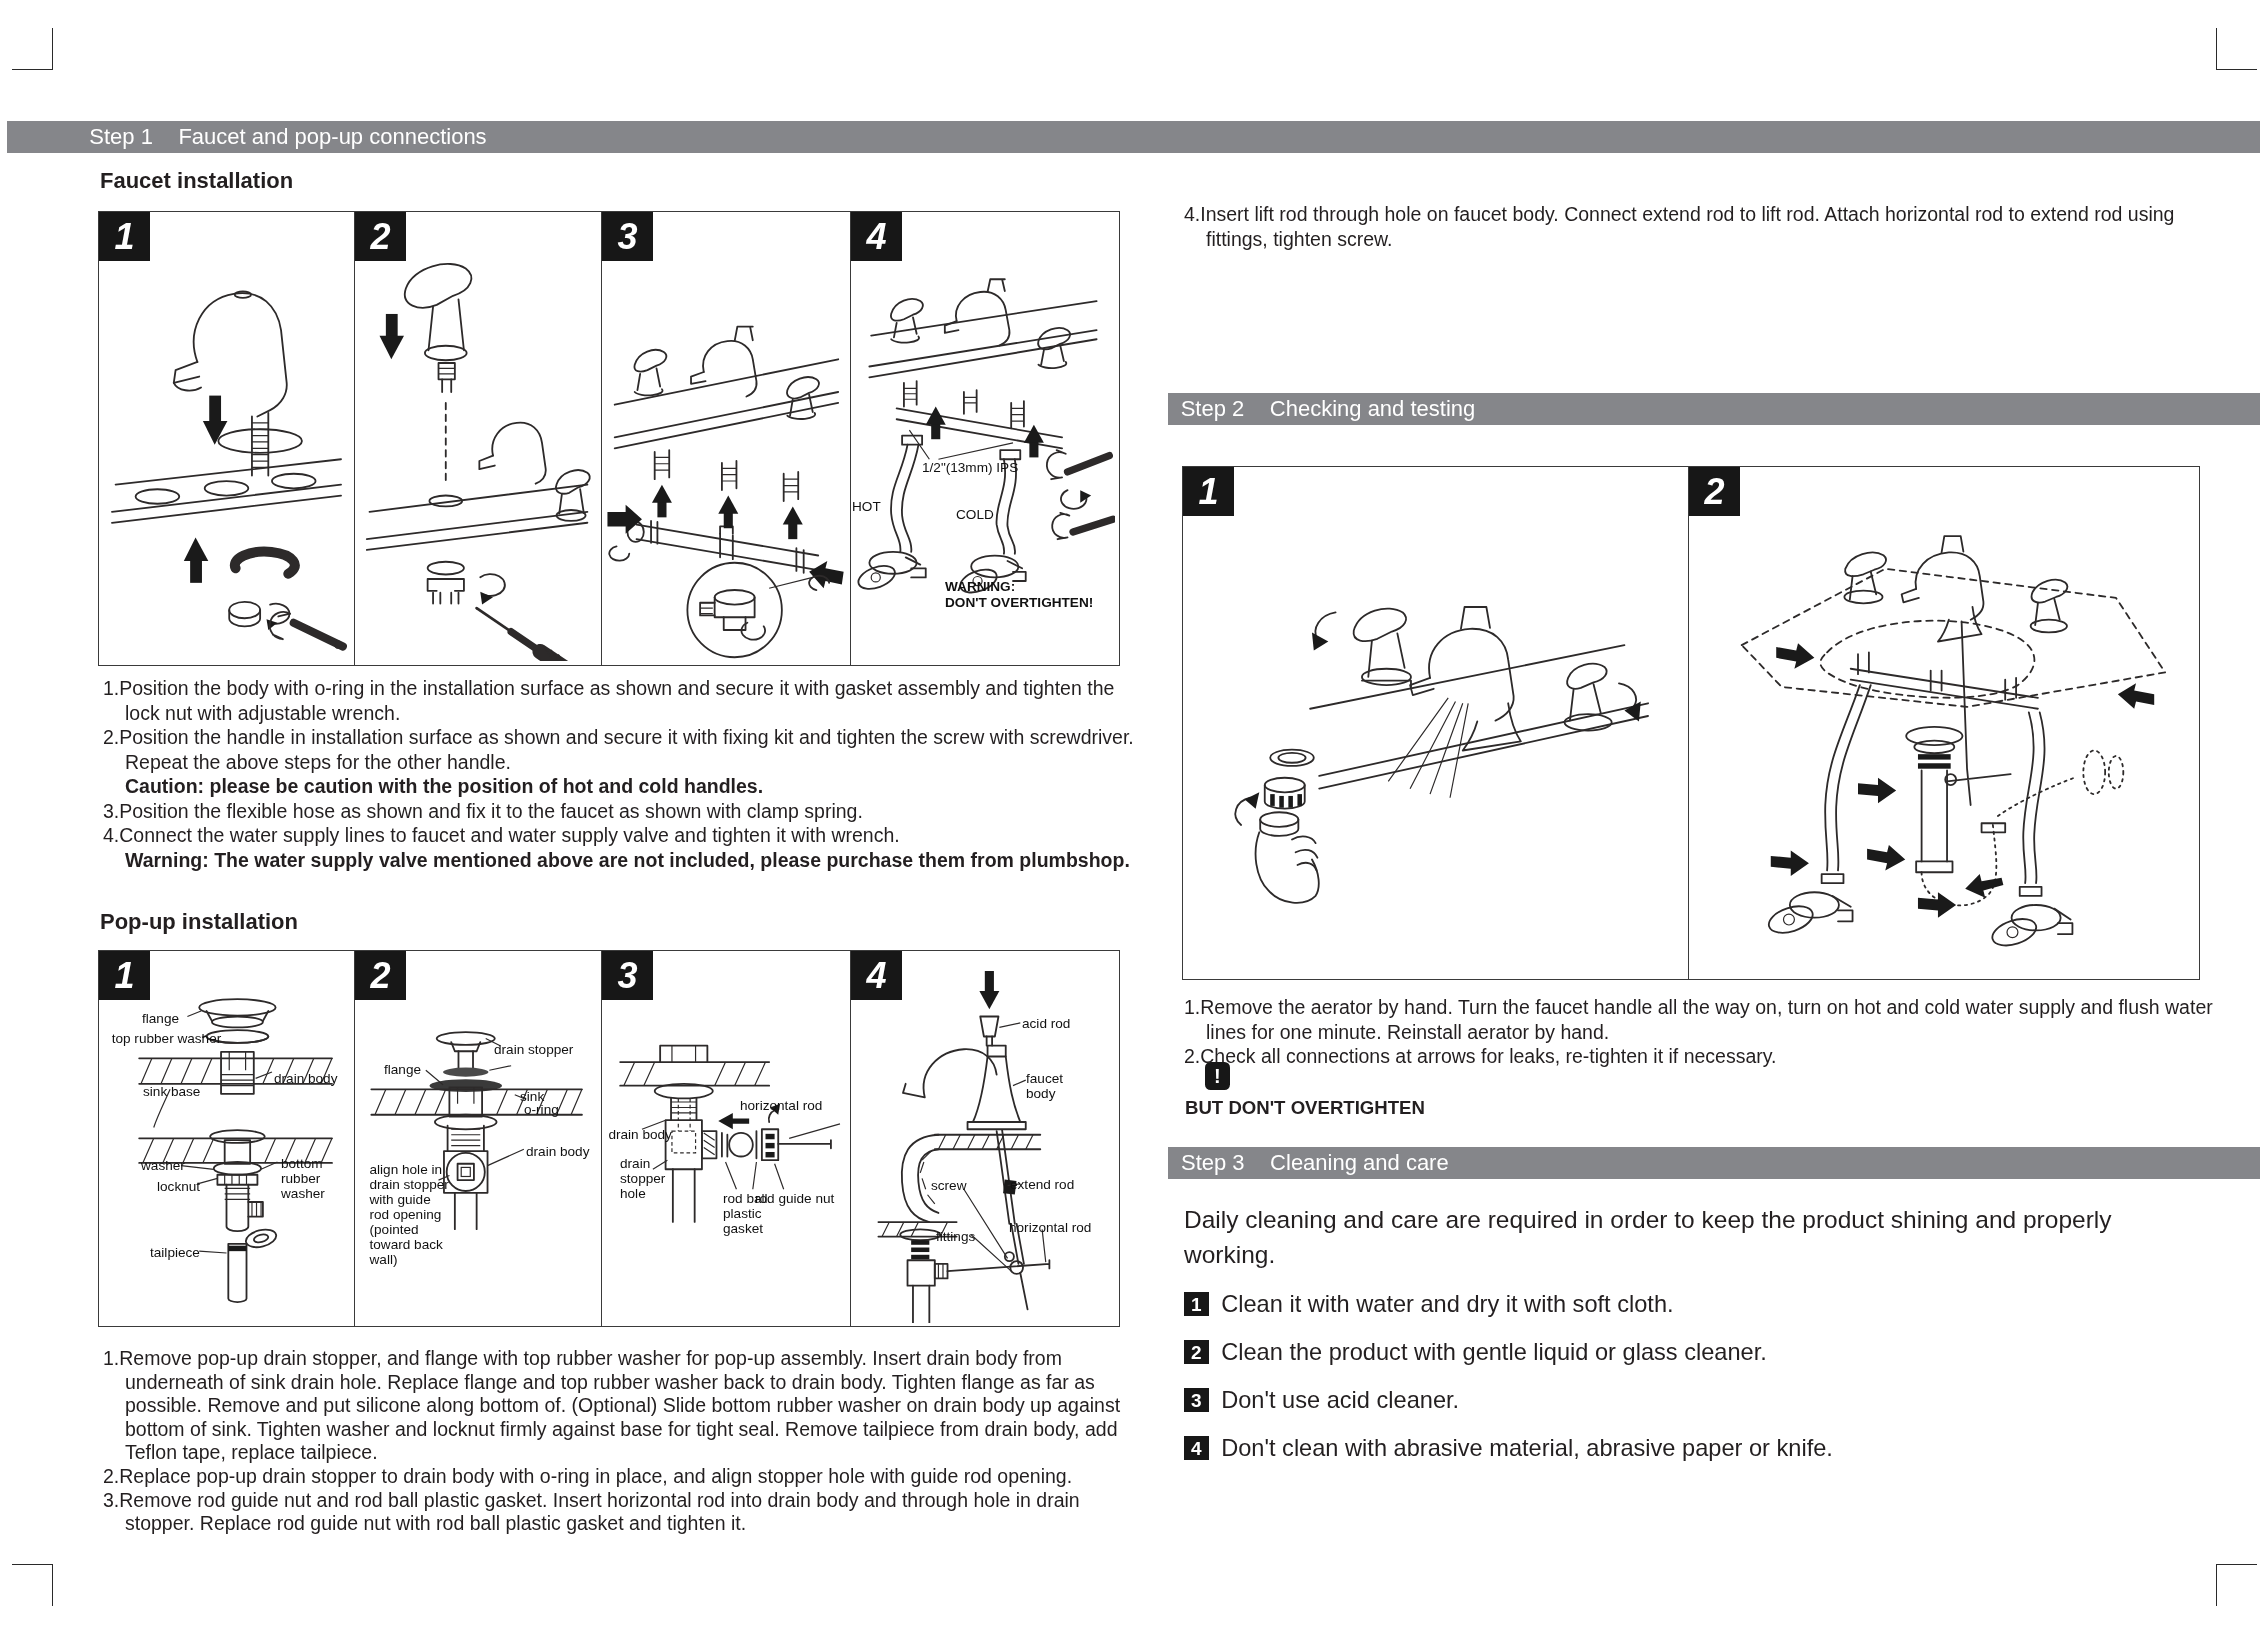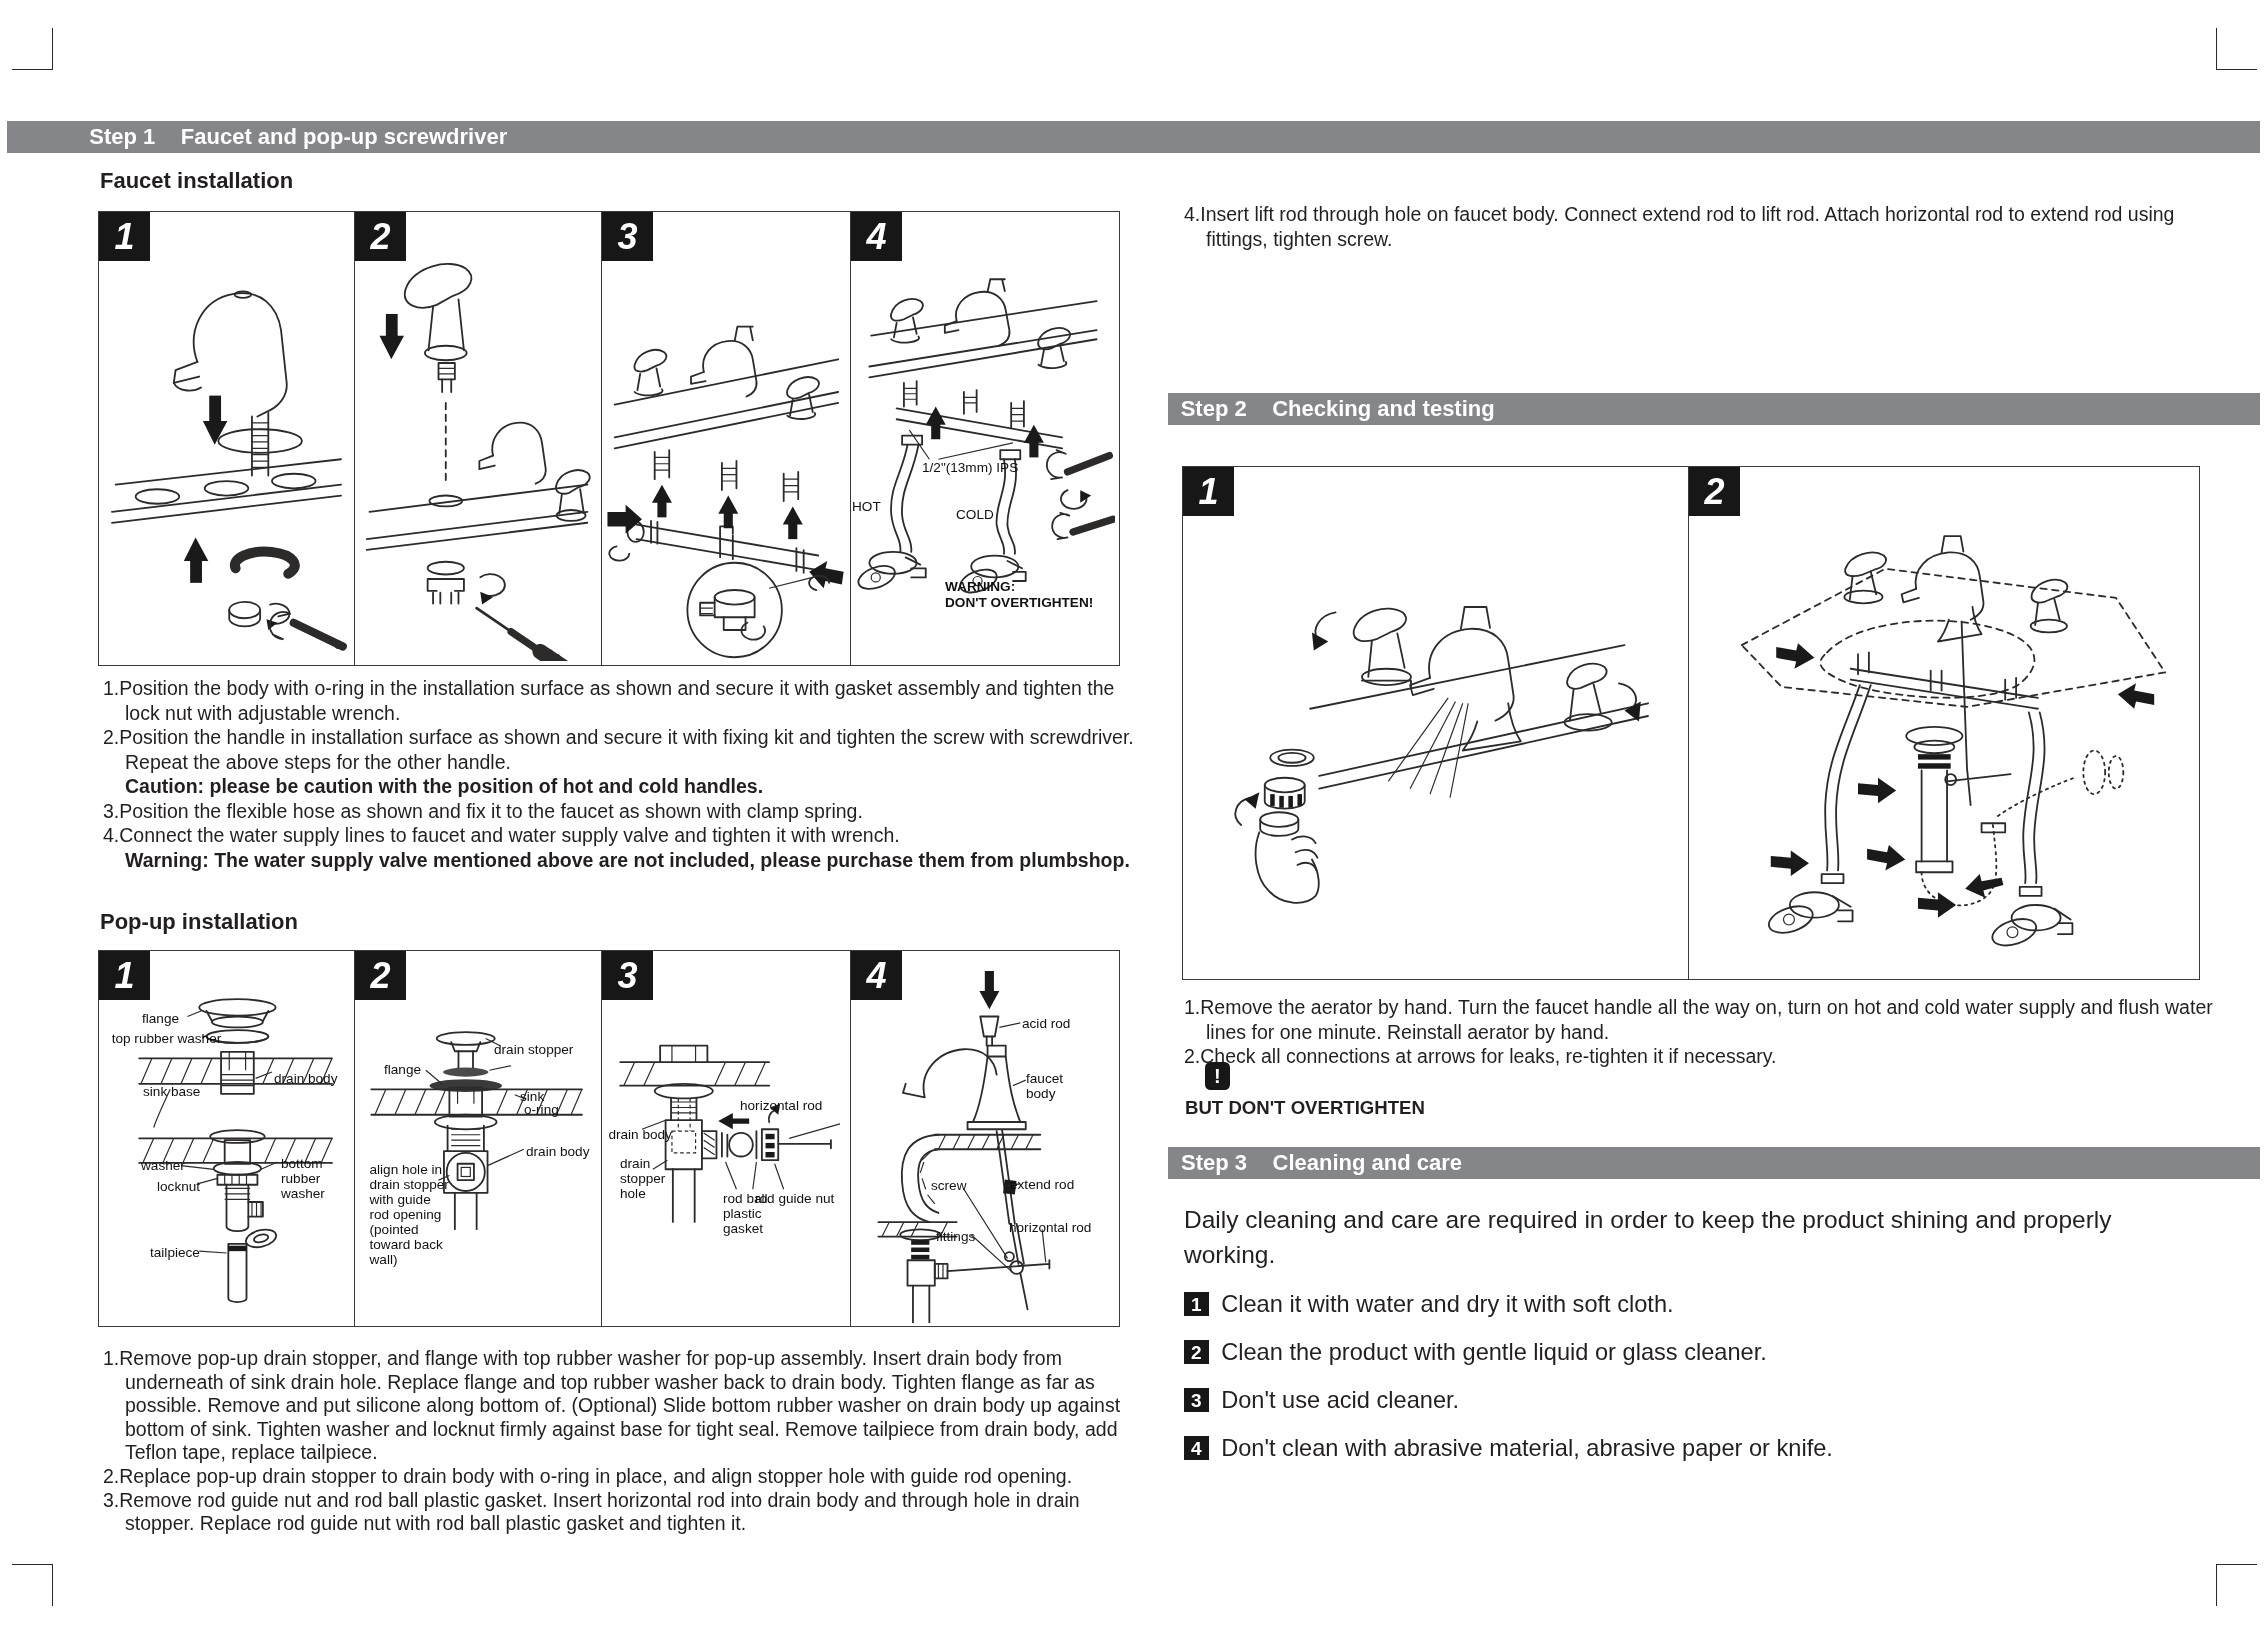--- a/index.html
+++ b/index.html
@@ -5,21 +5,21 @@
   html,body{margin:0;padding:0;background:#ffffff;}
   .page{position:relative;width:2267px;height:1634px;background:#ffffff;overflow:hidden;
         font-family:"Liberation Sans","DejaVu Sans",sans-serif;color:#231f20;}
   
   .crop{position:absolute;width:40px;height:41px;}
   .crop.tl{left:11.8px;top:28px;border-right:1.8px solid #2a2a2a;border-bottom:1.8px solid #2a2a2a;}
   .crop.tr{left:2216px;top:28px;border-left:1.8px solid #2a2a2a;border-bottom:1.8px solid #2a2a2a;}
   .crop.bl{left:11.8px;top:1564px;border-right:1.8px solid #2a2a2a;border-top:1.8px solid #2a2a2a;}
   .crop.br{left:2216px;top:1564px;border-left:1.8px solid #2a2a2a;border-top:1.8px solid #2a2a2a;}
   
-  .bar{position:absolute;height:32px;background:#85868a;color:#ffffff;font-weight:bold;font-size:22px;
+  .bar{position:absolute;height:32px;background:#85868a;color:#ffffff;font-weight:normal;font-size:22px;
        display:flex;align-items:center;}
   .bar .stepnum{margin-right:25.5px;white-space:pre;}
   .h2{position:absolute;font-weight:bold;font-size:22px;}
   
   .dbox{position:absolute;border:1.8px solid #3a3a3a;display:flex;background:#fff;}
   .panel{position:relative;height:100%;border-right:1.8px solid #3a3a3a;overflow:hidden;}
   .panel.last{border-right:none;}
   .badge{position:absolute;top:0;left:0;width:51px;height:49px;background:#171717;color:#fff;
          font-weight:bold;font-style:italic;font-size:36px;display:flex;align-items:center;justify-content:center;z-index:3;}
   .panel svg{position:absolute;left:0;top:0;}
@@ -49,21 +49,21 @@
 <body>
 
 <div class="page">
   <div class="crop tl"></div>
   <div class="crop tr"></div>
   <div class="crop bl"></div>
   <div class="crop br"></div>
 
   <div class="bar" style="left:7.3px;top:121px;width:2253px;padding-left:82px;box-sizing:border-box;">
     <span class="stepnum">Step 1</span>
-    <span>Faucet and pop-up screwdriver</span>
+    <span>Faucet and pop-up connections</span>
   </div>
 
   <div class="h2" style="left:100px;top:168px;">Faucet installation</div>
 
   <div class="dbox" style="left:98px;top:211px;width:1020px;height:453px;">
 
     <div class="panel" style="width:255px;">
       <div class="badge">1</div>
       <svg width="255" height="449" viewBox="0 0 280 494">
         <path class="ln" d="M108 165 C96 132 112 96 148 90 C178 85 196 104 200 130 L206 186 C208 200 200 212 188 218 L174 225"></path>

